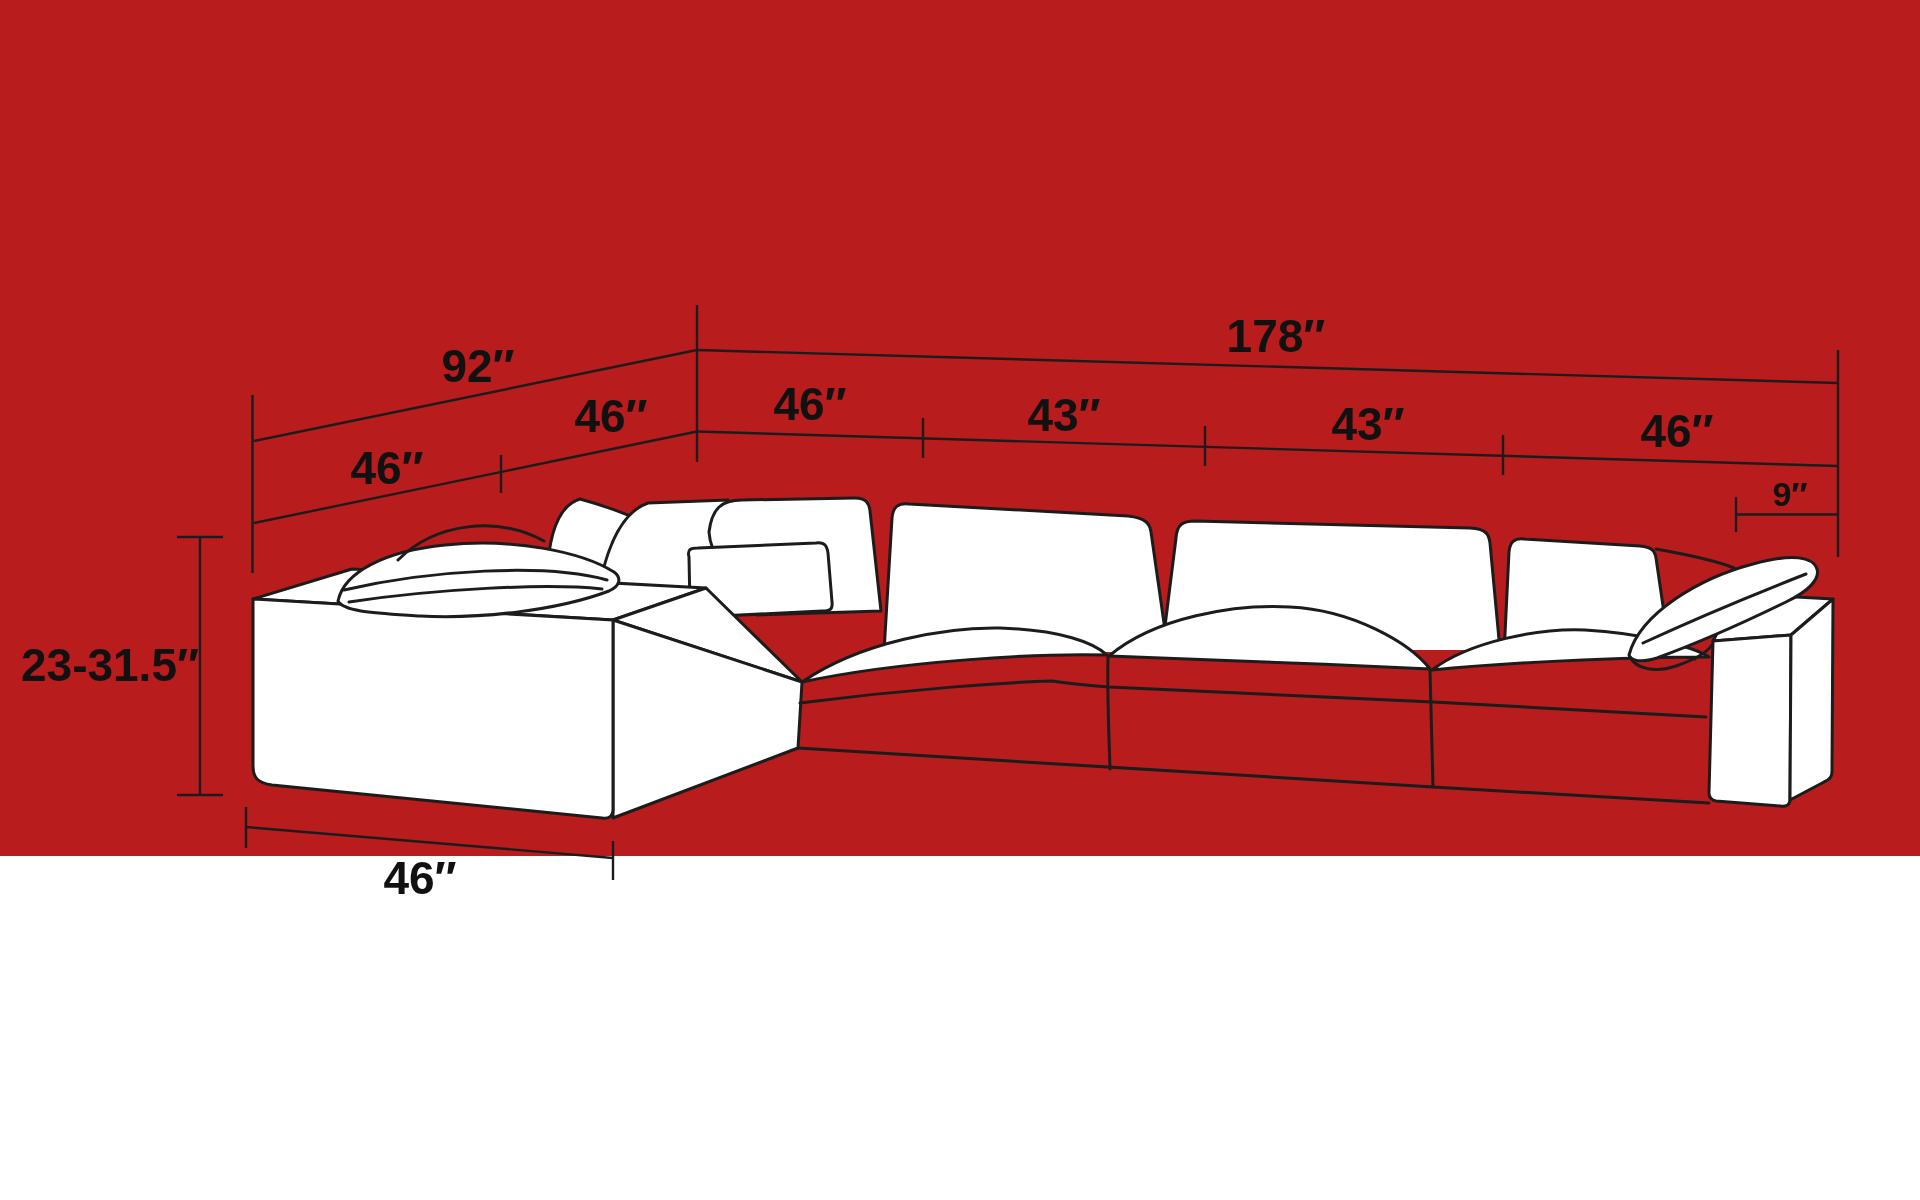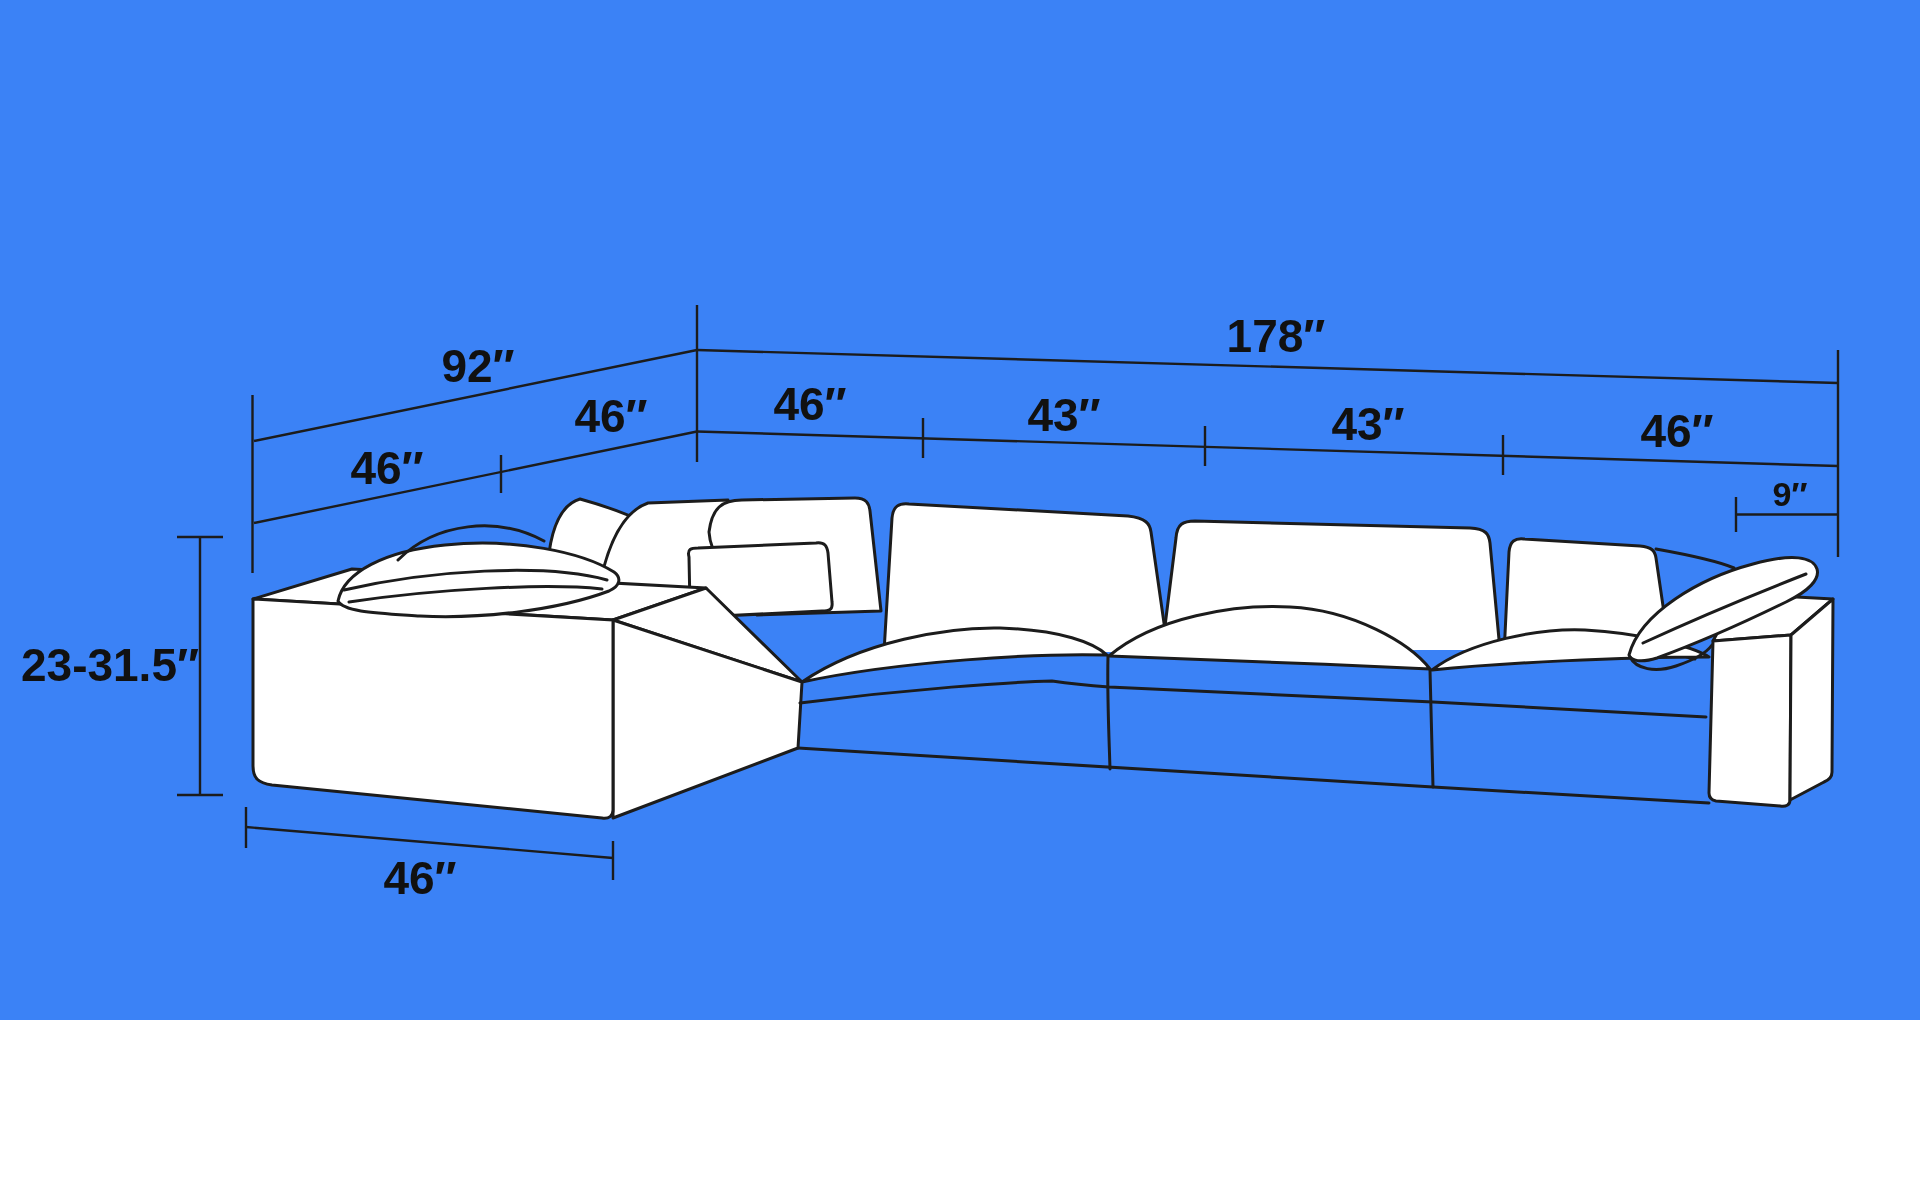--- a/index.html
+++ b/index.html
@@ -6,22 +6,22 @@
     margin: 0;
     padding: 0;
     background: #ffffff;
     width: 1920px;
     height: 1200px;
     overflow: hidden;
   }
   .stage {
     position: relative;
     width: 1920px;
-    height: 1020px;
-    background: #3b82f6;
+    height: 856px;
+    background: #b91c1c;
   }
   svg {
     display: block;
     width: 1920px;
     height: 1200px;
   }
   .dim-line {
     stroke: #1c1c1c;
     stroke-width: 2.4;
     fill: none;

